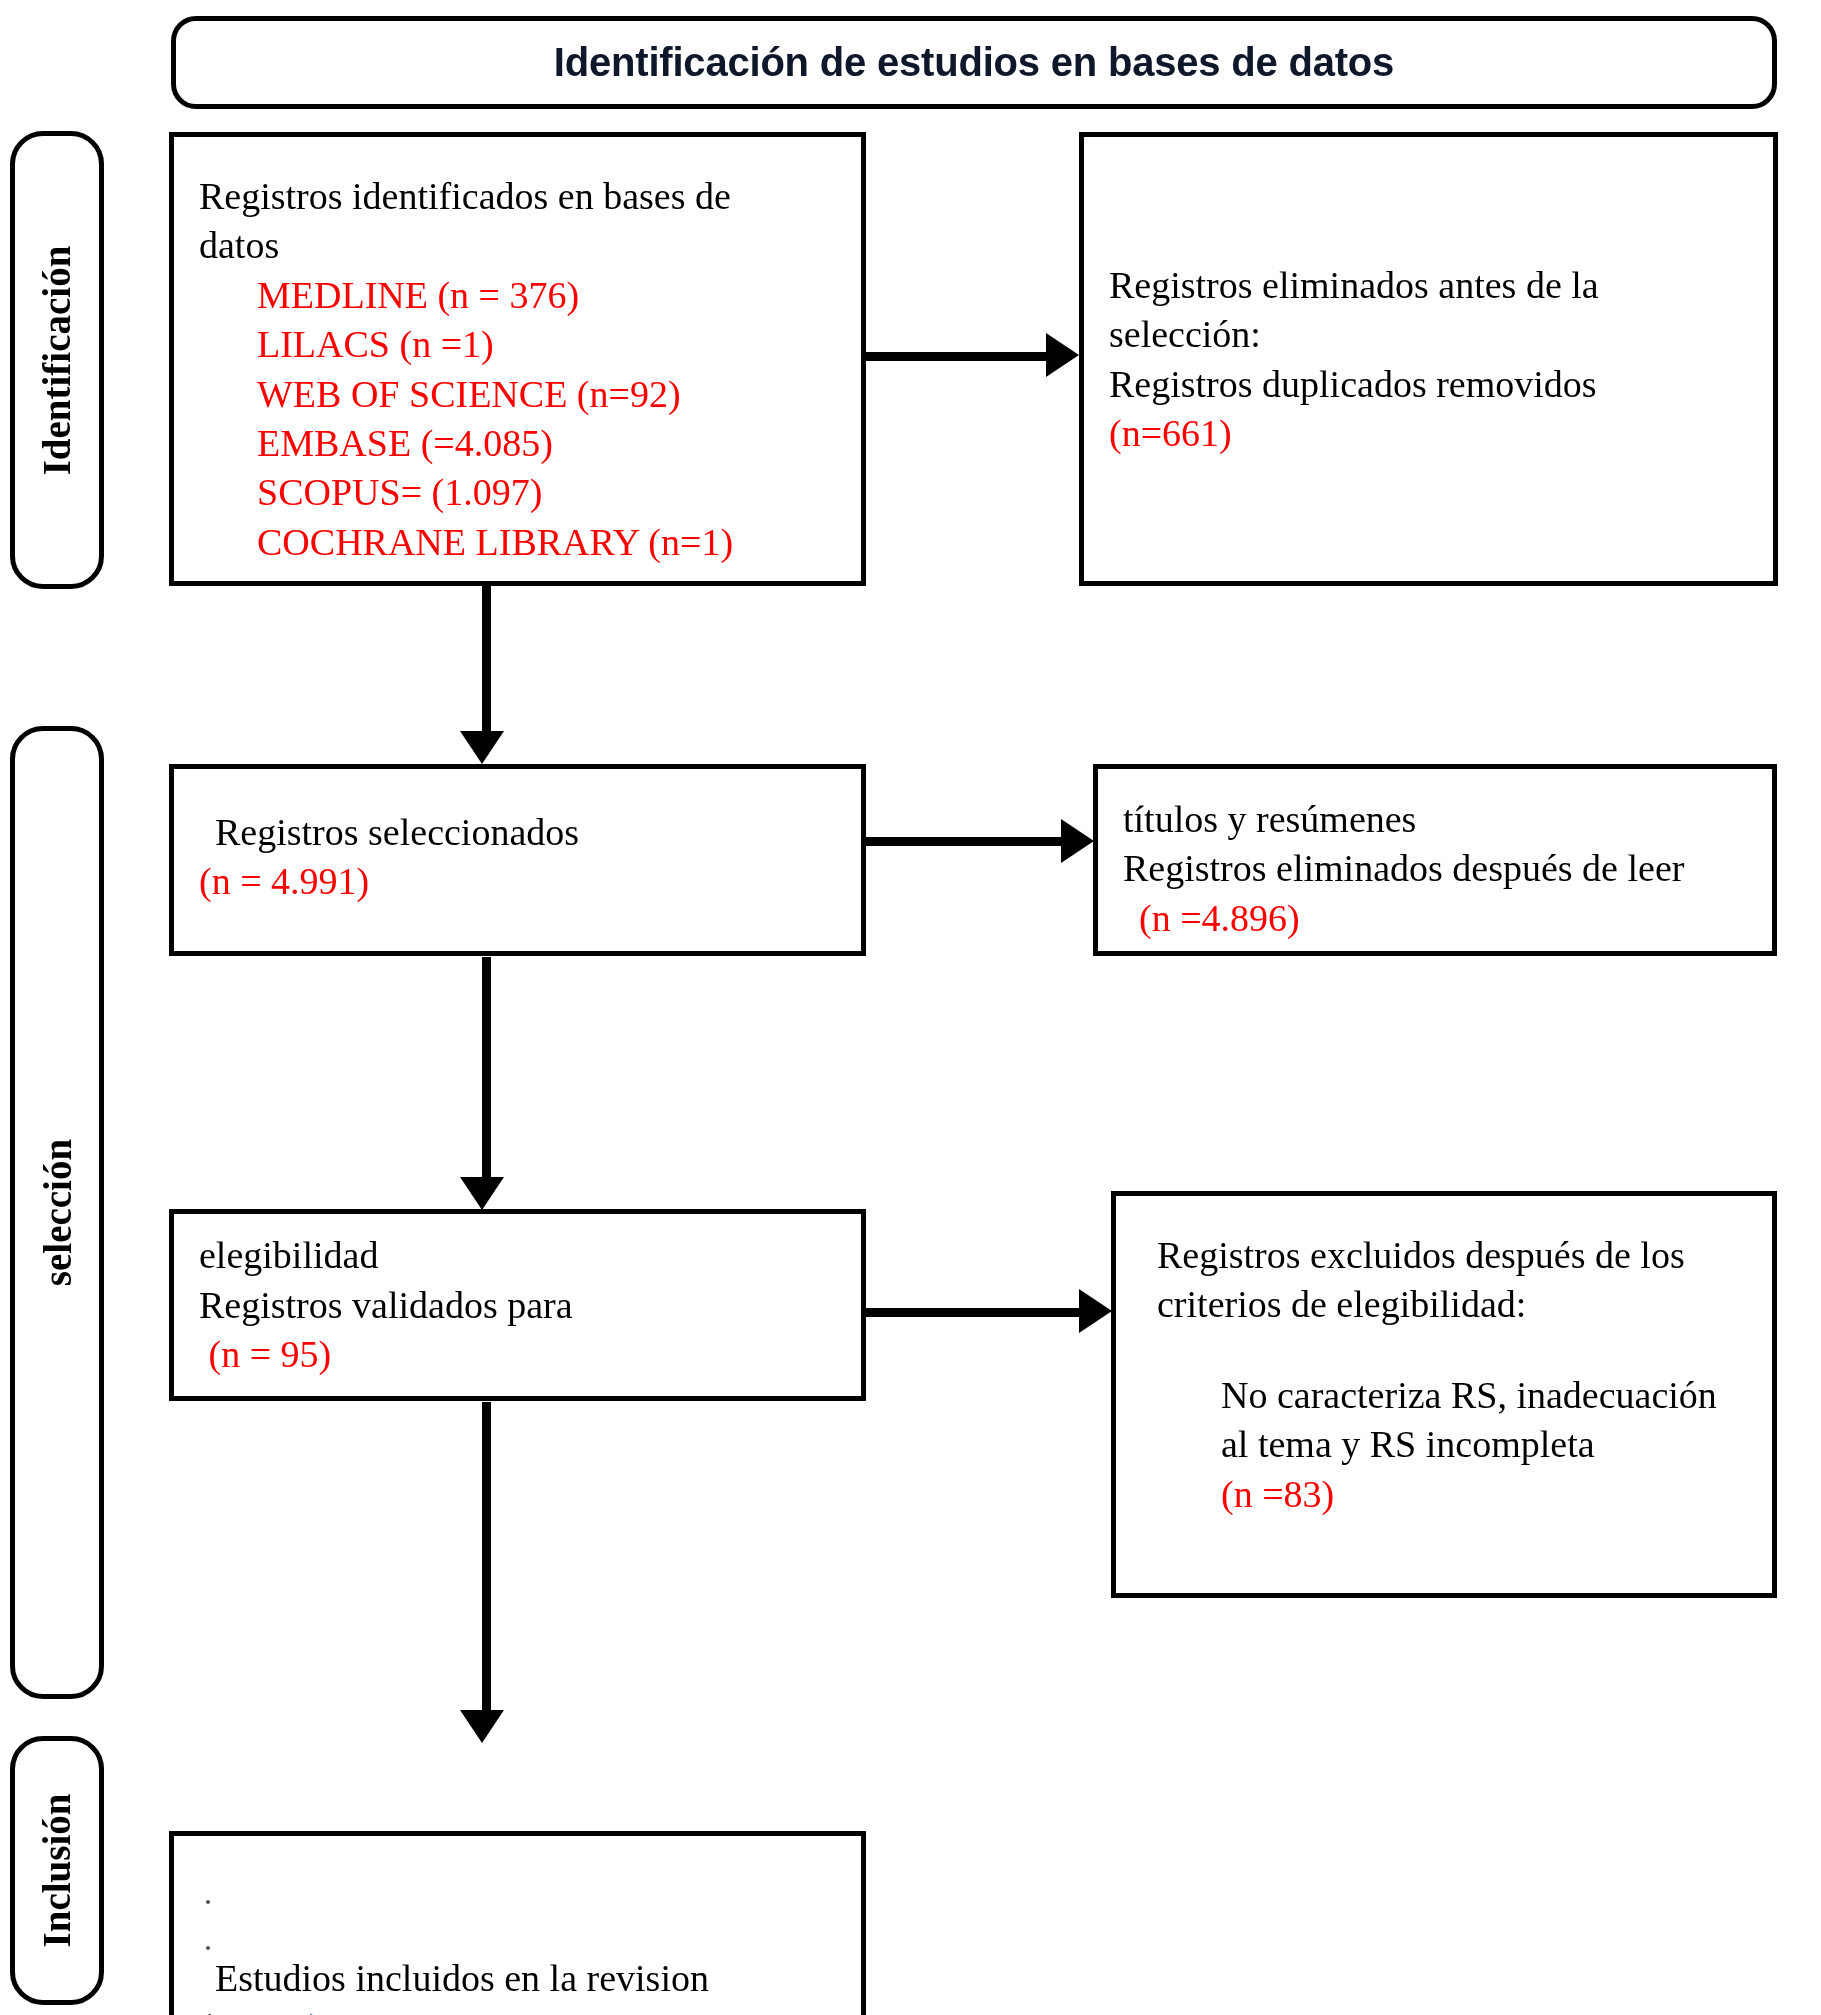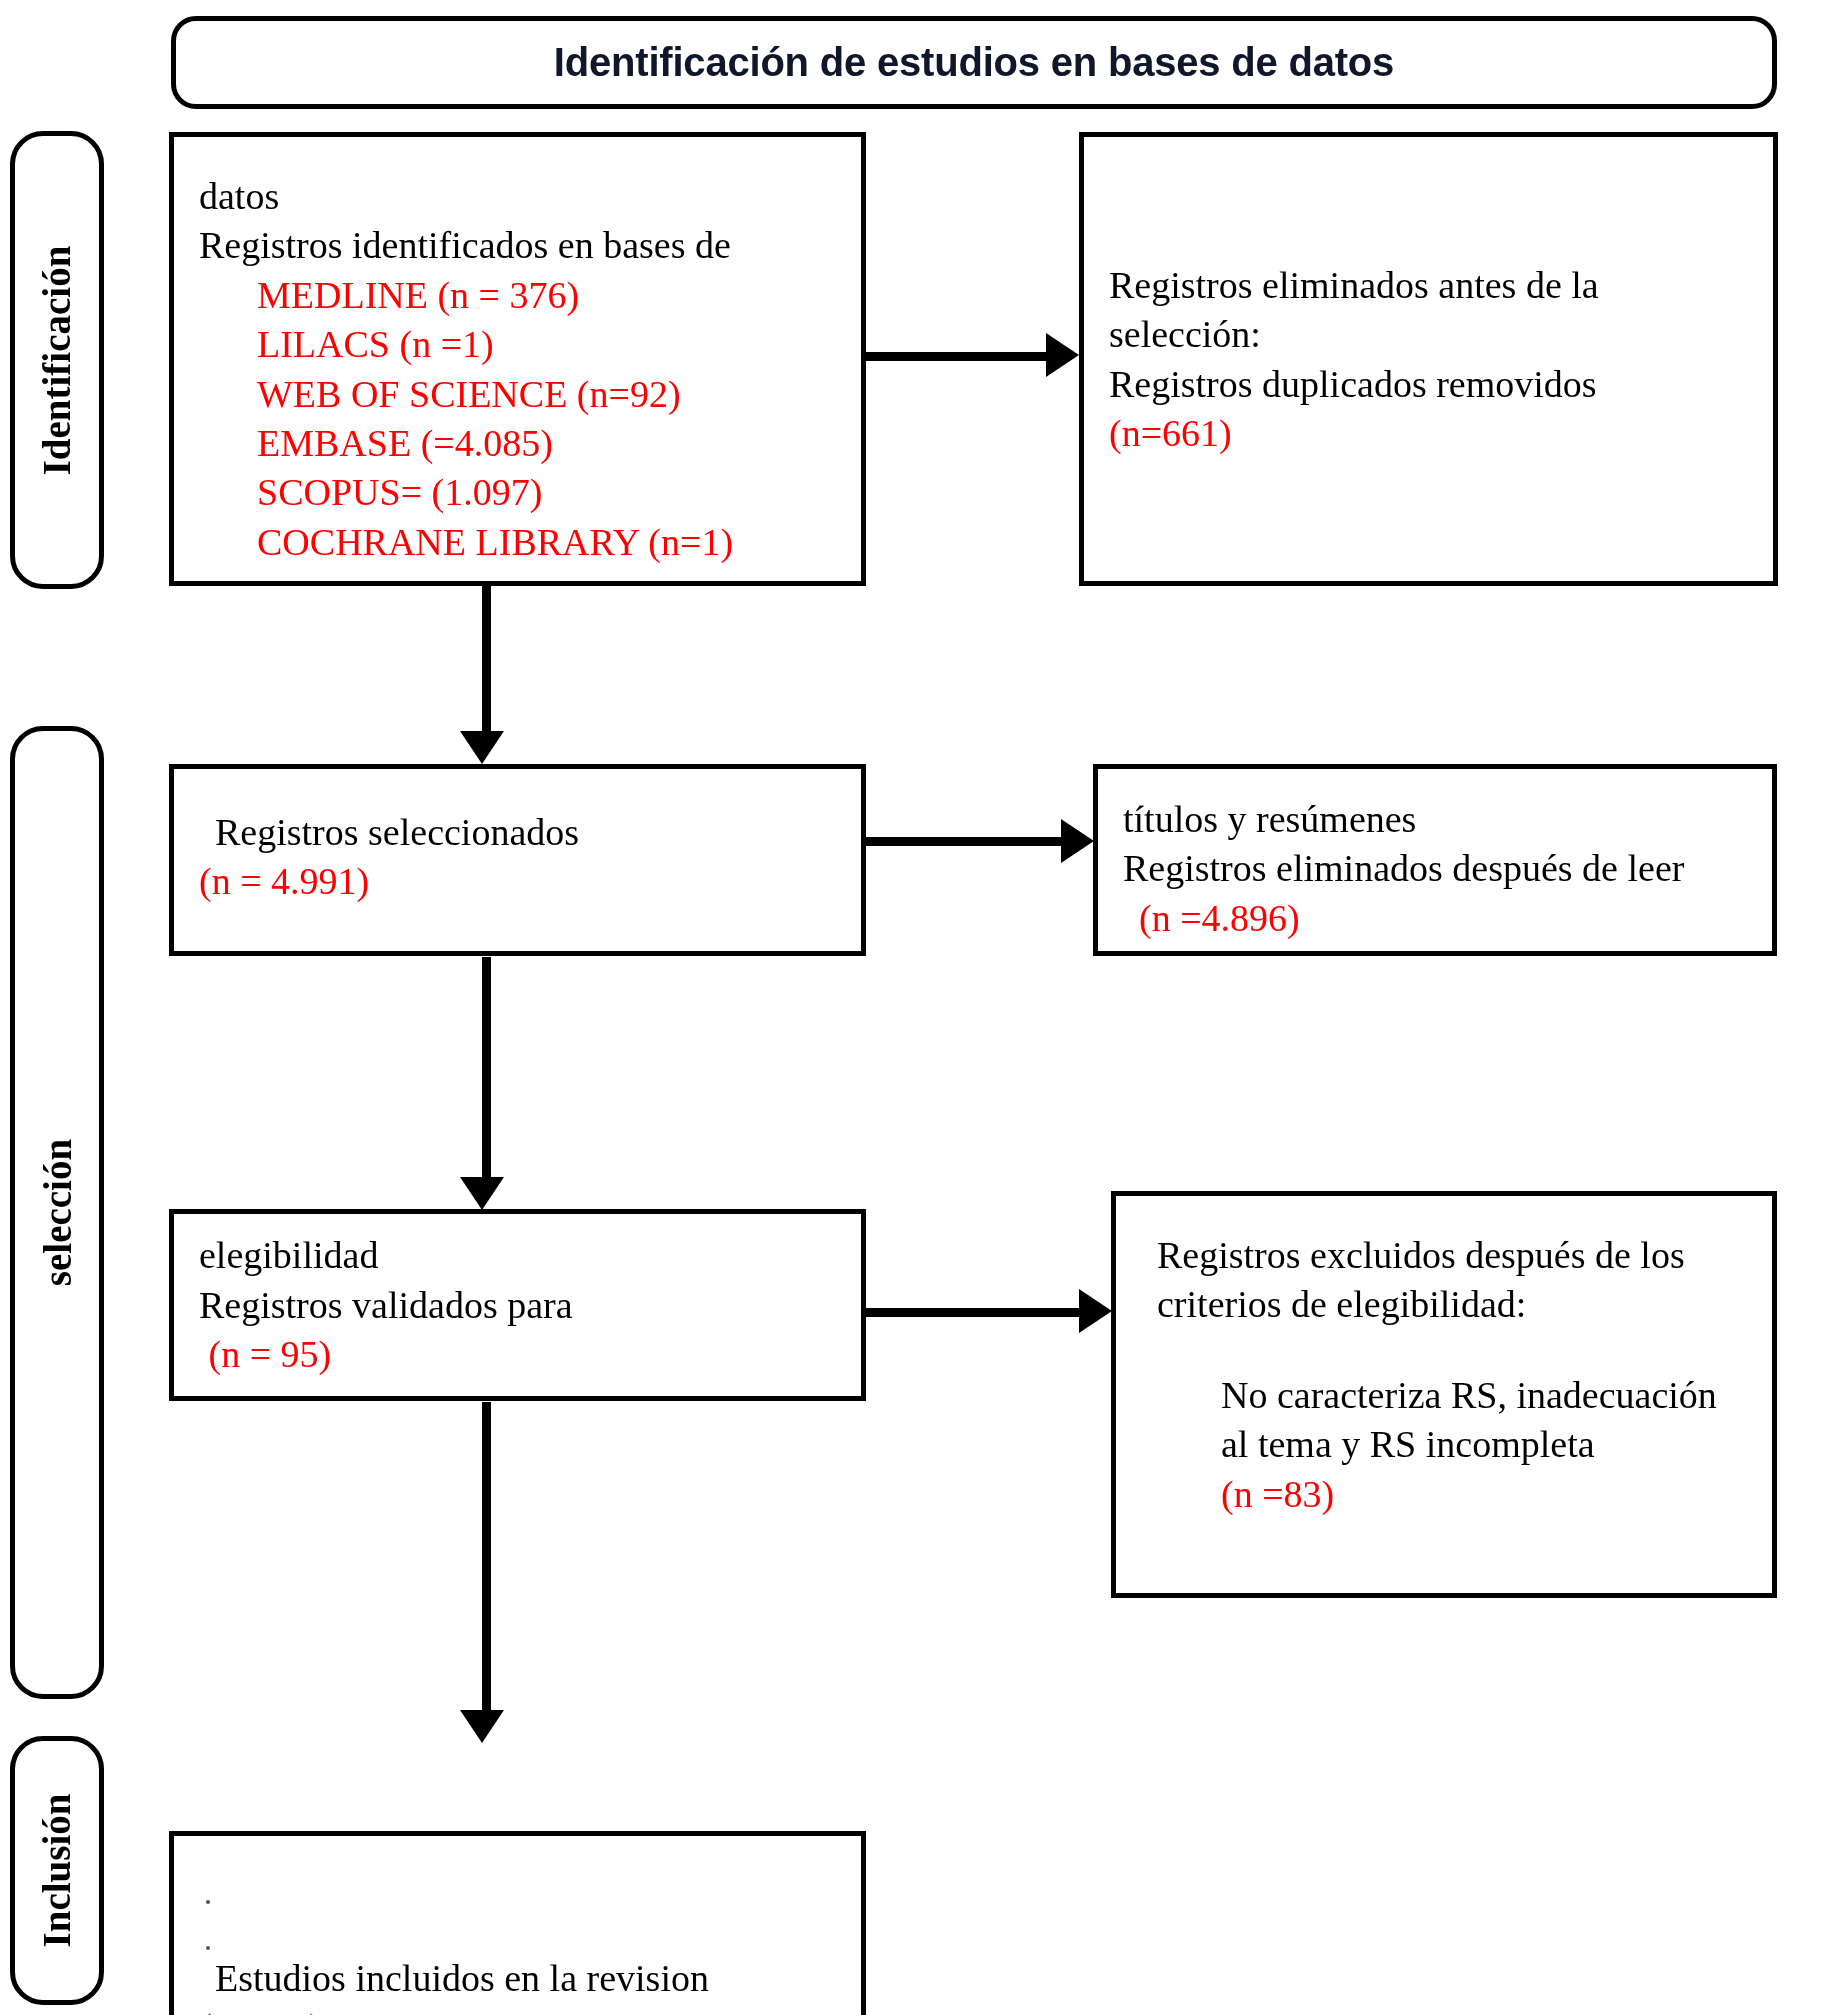--- a/index.html
+++ b/index.html
@@ -140,22 +140,22 @@
   <div class="box stage-box" style="left:10.2px; top:726px; width:94px; height:973px;">
     <div class="stage-label">selección</div>
   </div>
 
   <div class="box stage-box" style="left:10.2px; top:1736px; width:94px; height:269px;">
     <div class="stage-label">Inclusión</div>
   </div>
 
   <div class="box" style="left:169px; top:132px; width:697px; height:454px;">
     <div class="content" style="top:35px;">
+      <div class="line">Registros identificados en bases de</div>
       <div class="line">datos</div>
-      <div class="line">Registros identificados en bases de</div>
       <div class="line red indent">MEDLINE (n = 376)</div>
       <div class="line red indent">LILACS (n =1)</div>
       <div class="line red indent">WEB OF SCIENCE (n=92)</div>
       <div class="line red indent">EMBASE (=4.085)</div>
       <div class="line red indent">SCOPUS= (1.097)</div>
       <div class="line red indent">COCHRANE LIBRARY (n=1)</div>
     </div>
   </div>
 
   <div class="box" style="left:1079px; top:132px; width:699px; height:454px;">

